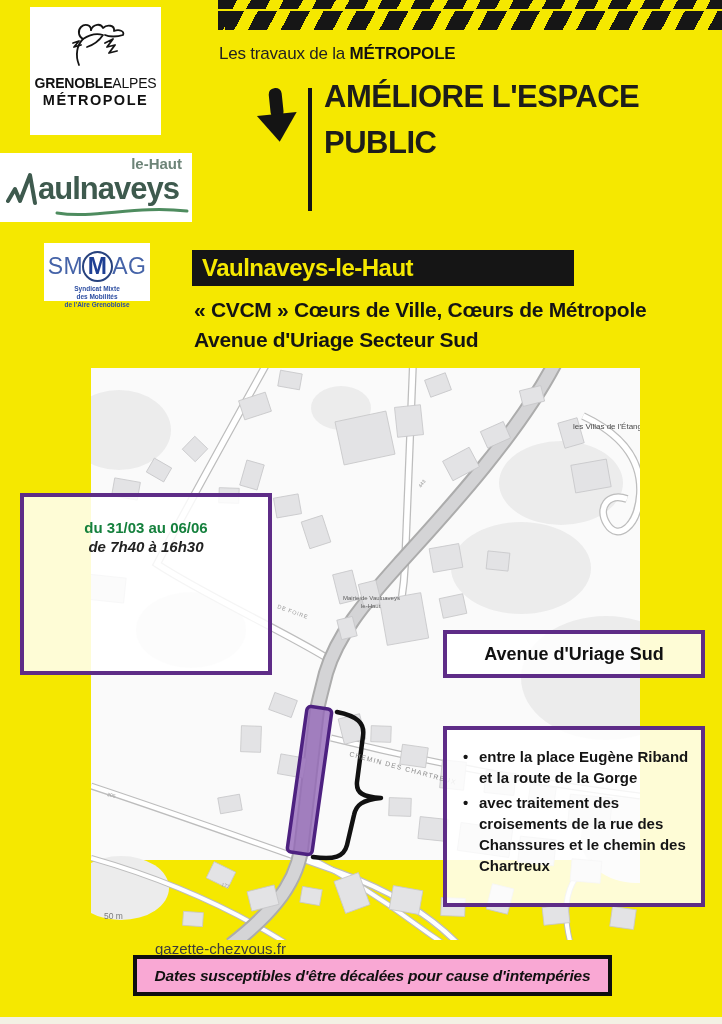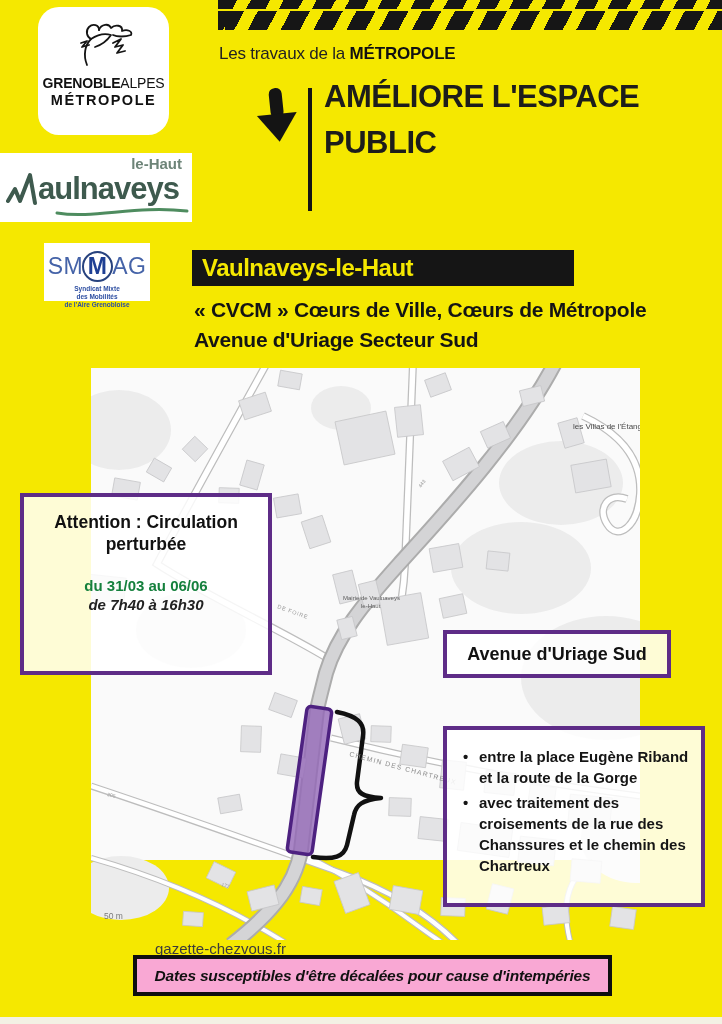--- a/index.html
+++ b/index.html
@@ -17,21 +17,21 @@
   .eyebrow{position:absolute;left:219px;top:44px;font-size:17px;letter-spacing:-0.2px;color:#222;}
   .eyebrow b{font-weight:700;color:#111;}
   .arrow-icon{position:absolute;left:251px;top:86px;}
   .vbar{position:absolute;left:308px;top:88px;width:4px;height:123px;background:#141414;}
   .main-title{
     position:absolute;left:324px;top:74px;width:390px;
     font-size:31px;line-height:46px;font-weight:700;letter-spacing:-0.5px;color:#1d1d1b;
   }
   
   .logo-box{position:absolute;background:#fff;}
-  #metro-box{left:38px;top:7px;width:131px;height:128px;text-align:center;border-radius:21px;}
+  #metro-box{left:30px;top:7px;width:131px;height:128px;text-align:center;}
   #metro-box .bird{margin-top:14px;}
   .metro-l1{font-size:14px;letter-spacing:-0.2px;color:#111;margin-top:2px;}
   .metro-l1 b{font-weight:700;}
   .metro-l2{font-size:14.5px;font-weight:700;letter-spacing:1.5px;color:#111;margin-top:1px;}
   #vauln-box{left:0;top:153px;width:192px;height:69px;}
   .lehaut{position:absolute;right:10px;top:2px;font-size:15px;color:#6d8478;font-weight:600;}
   .vauln-row{position:absolute;left:6px;top:18px;display:flex;align-items:center;}
   .vauln-name{font-size:31px;font-weight:700;letter-spacing:-1px;color:#3E5A4E;line-height:34px;}
   .vauln-swoosh{position:absolute;left:55px;top:52px;}
   #smmag-box{left:44px;top:243px;width:106px;height:58px;text-align:center;}
@@ -45,21 +45,21 @@
   .sub2{position:absolute;left:194px;top:328px;font-size:21px;font-weight:700;letter-spacing:-0.3px;color:#141414;}
   
   #map{position:absolute;left:91px;top:368px;width:549px;height:492px;background:#FAFAFA;}
   
   .pbox{position:absolute;border:4px solid #5E2C87;background:rgba(255,255,255,0.84);box-sizing:border-box;}
   #attention-box{left:20px;top:493px;width:252px;height:182px;text-align:center;}
   .att-title{font-size:17.5px;font-weight:700;line-height:22px;margin:14px 18px 0;color:#111;}
   .att-mode{font-size:15px;font-style:italic;font-weight:600;color:#222;margin-top:18px;}
   .att-dates{font-size:15px;font-weight:600;color:#15803d;margin-top:22px;}
   .att-hours{font-size:15px;font-style:italic;font-weight:600;color:#222;margin-top:2px;}
-  #avenue-box{left:443px;top:630px;width:228px;height:48px;text-align:center;}
+  #avenue-box{left:443px;top:630px;width:262px;height:48px;text-align:center;}
   .avenue-title{font-size:18px;font-weight:700;line-height:40px;color:#111;}
   #details-box{left:443px;top:726px;width:262px;height:181px;}
   .bullets{margin:16px 10px 0 8px;padding:0;list-style:none;}
   .bullets li{position:relative;padding-left:24px;font-size:15px;font-weight:600;line-height:21px;color:#151515;margin-bottom:4px;}
   .bullets li:before{content:"•";position:absolute;left:8px;top:0;font-size:15px;}
   
   .credit{position:absolute;left:155px;top:940px;font-size:15px;color:#3b3b3b;text-decoration:underline;}
   #dates-box{position:absolute;left:133px;top:955px;width:479px;height:41px;border:4px solid #0f0f0f;background:#f9a8d4;box-sizing:border-box;text-align:center;}
   #dates-box span{display:block;font-size:15.5px;font-weight:700;font-style:italic;letter-spacing:-0.2px;line-height:33px;color:#111;}
   .bottom-strip{position:absolute;left:0;bottom:0;width:722px;height:7px;background:#F3F1E4;}
@@ -244,21 +244,20 @@
       <text x="258" y="388" font-size="6.8" fill="#8a8a8a" letter-spacing="1.2" transform="rotate(15 258 388)">CHEMIN DES CHARTREUX</text>
       <text x="186" y="240" font-size="5.5" fill="#9a9a9a" letter-spacing="0.8" transform="rotate(20 186 240)">DE FOIRE</text>
       <text x="13" y="551" font-size="8.5" fill="#7a7a7a">50 m</text>
       <text x="330" y="120" font-size="5" fill="#9a9a9a" transform="rotate(-55 330 120)">443</text>
       <text x="16" y="428" font-size="5" fill="#9a9a9a" transform="rotate(12 16 428)">205</text>
       <text x="130" y="518" font-size="5" fill="#9a9a9a" transform="rotate(18 130 518)">177</text>
     </svg>
   </div>
 
   <div class="pbox" id="attention-box">
-    <div class="att-title">Attention : Circulation perturbée</div>
     <div class="att-dates">du 31/03 au 06/06</div>
     <div class="att-hours">de 7h40 à 16h30</div>
   </div>
 
   <div class="pbox" id="avenue-box">
     <div class="avenue-title">Avenue d'Uriage Sud</div>
   </div>
 
   <div class="pbox" id="details-box">
     <ul class="bullets">

